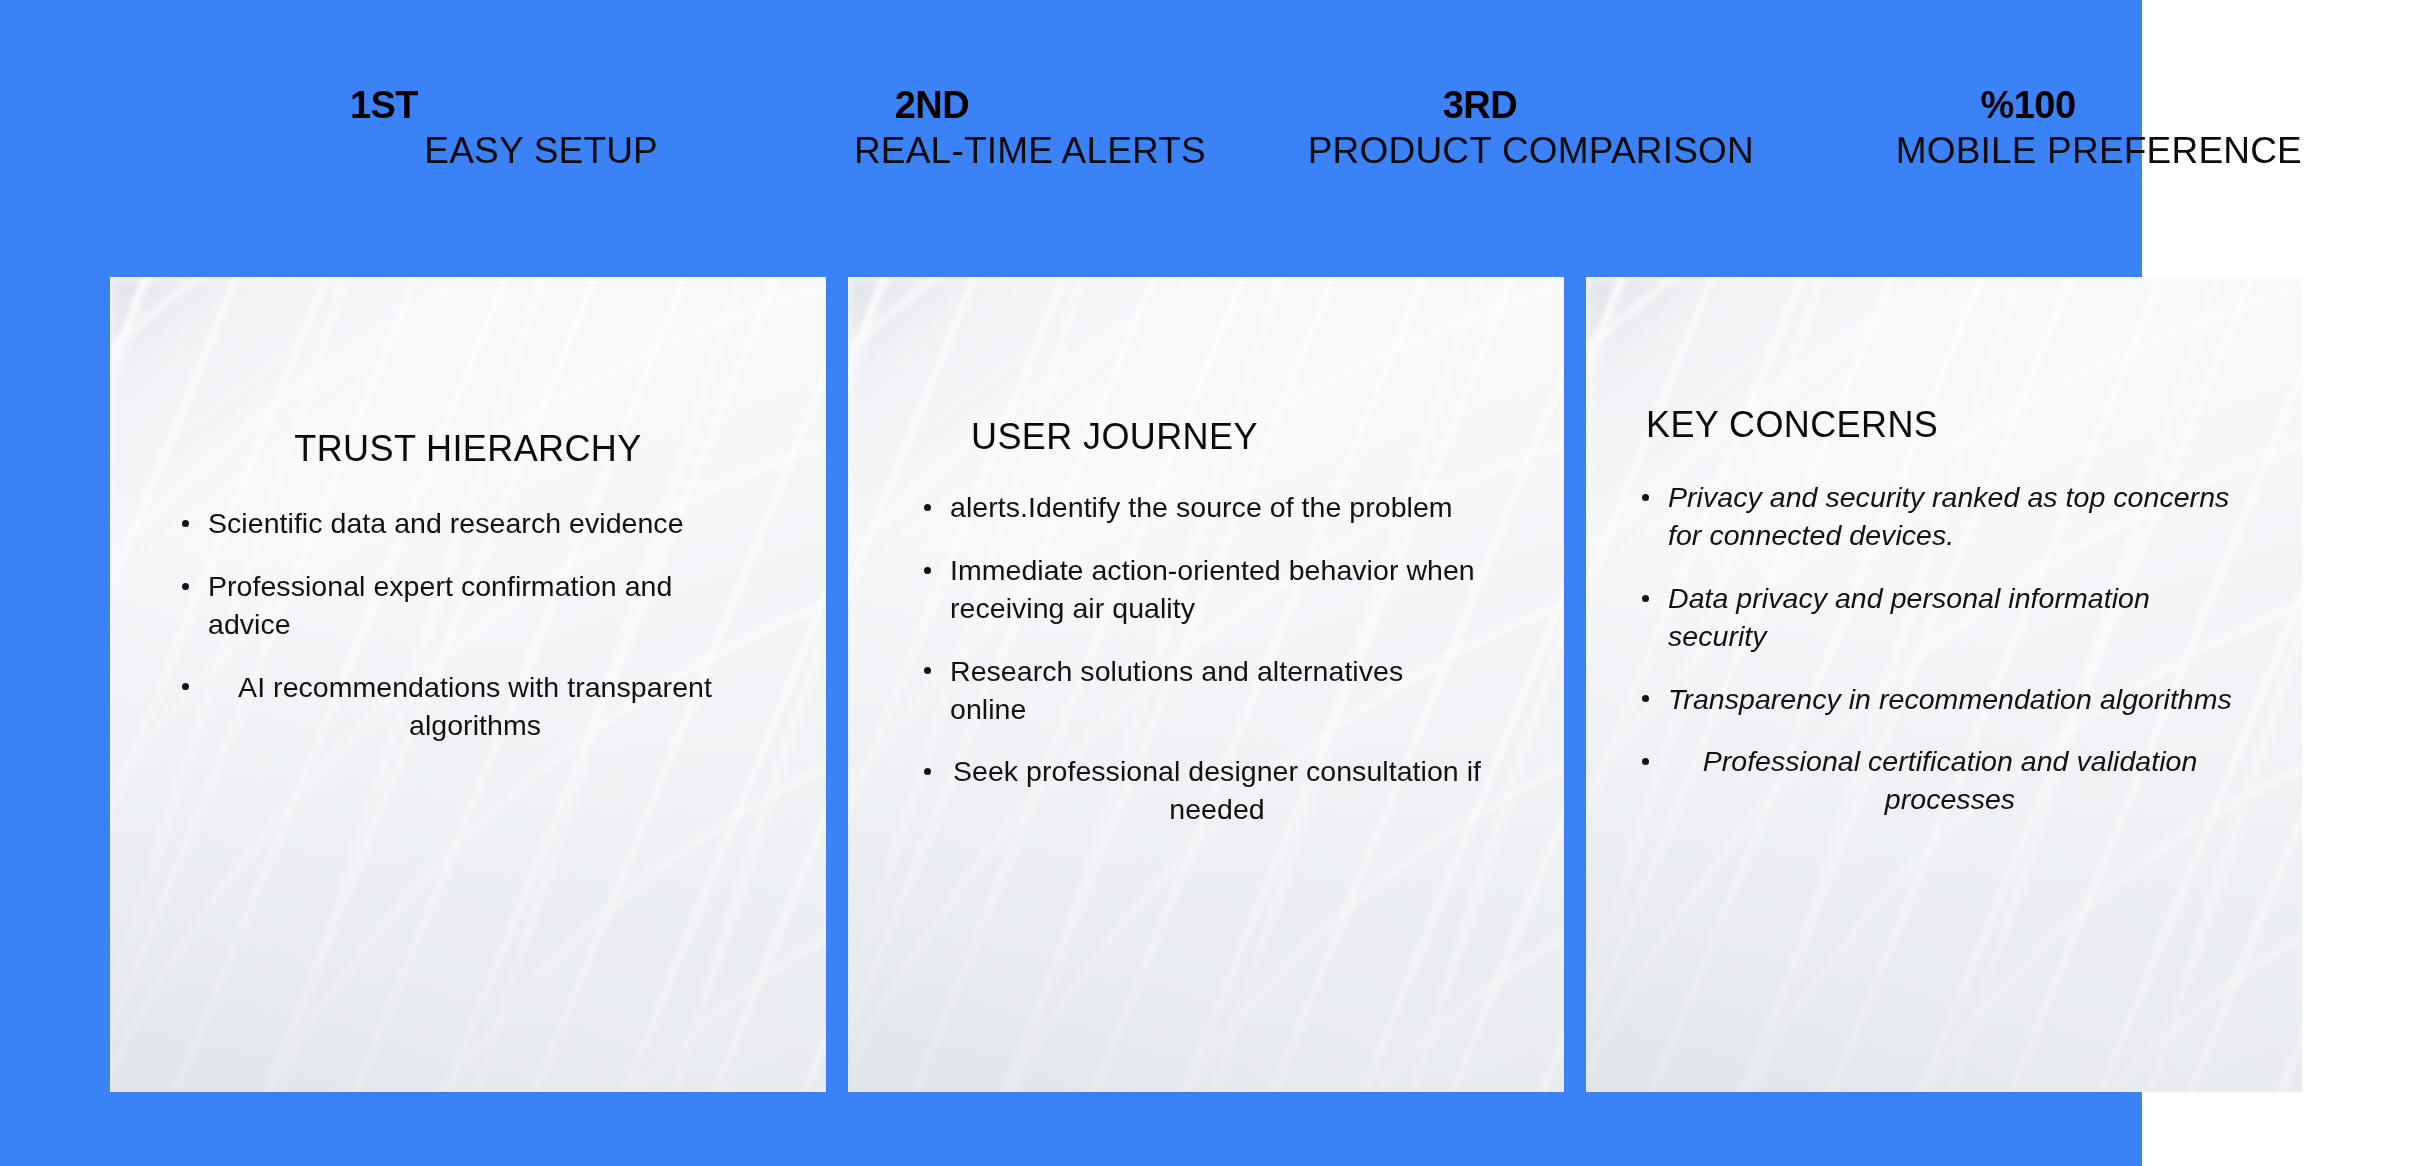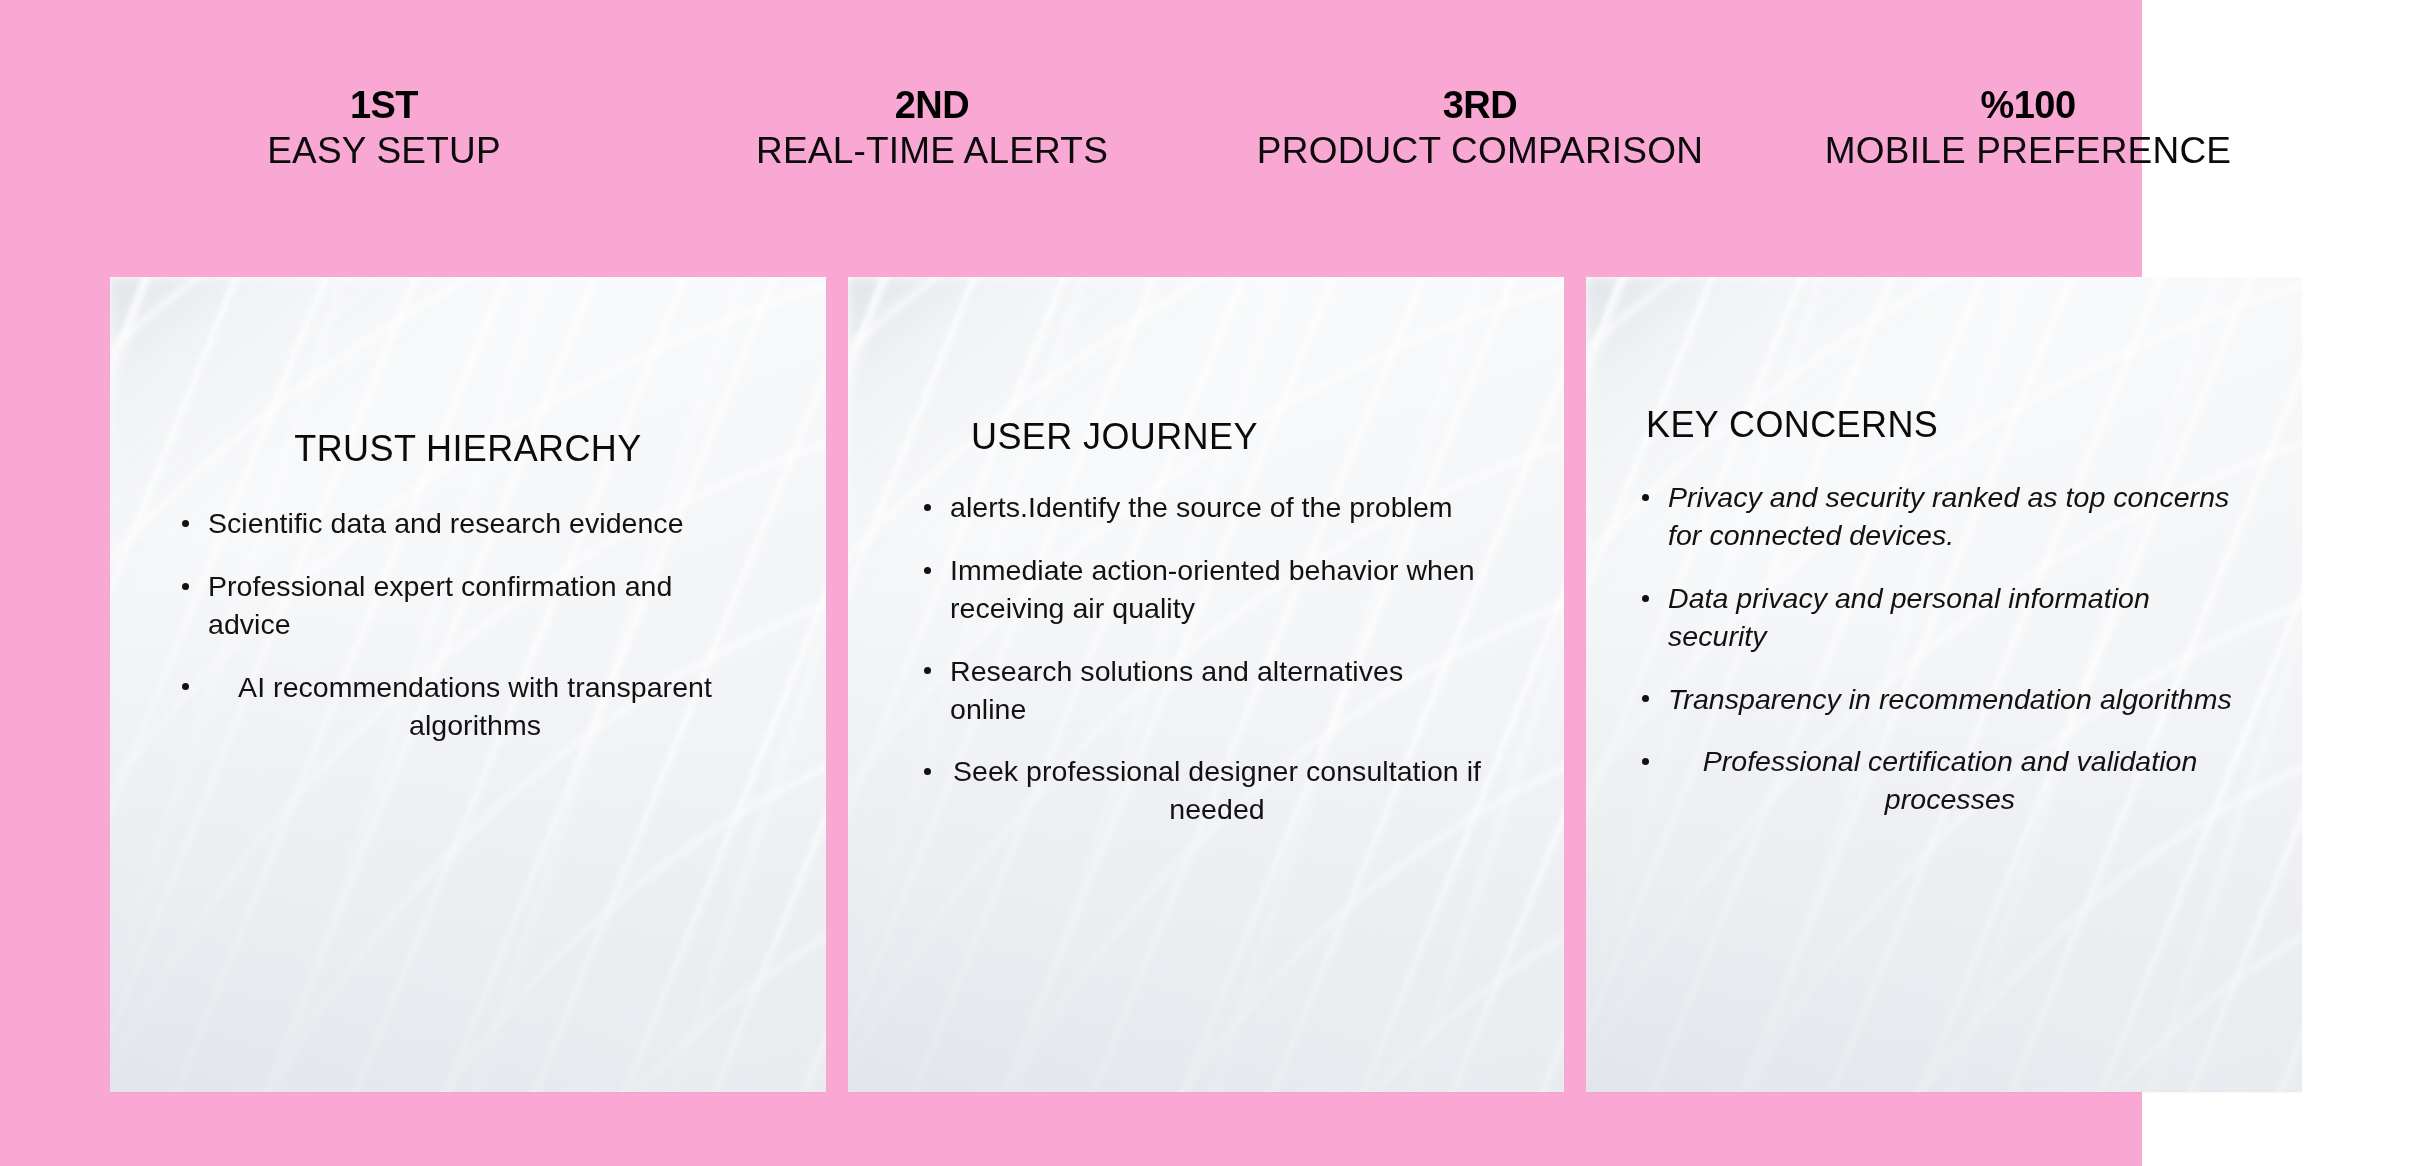--- a/index.html
+++ b/index.html
@@ -14,21 +14,21 @@
     overflow: hidden;
     font-family: "Liberation Sans", sans-serif;
     color: #0a0a0a;
     -webkit-font-smoothing: antialiased;
   }
 
   .slide {
     position: relative;
     width: 2142px;
     height: 1166px;
-    background: #f9a8d4;
+    background: #3b82f6;
   }
 
   
   .stats-row {
     position: absolute;
     top: 86px;
     left: 110px;
     width: 2192px;
     display: flex;
     flex-direction: row;
@@ -46,20 +46,21 @@
     white-space: nowrap;
   }
   .stat-label {
     margin-top: 7px;
     font-size: 37px;
     font-weight: 400;
     letter-spacing: 0.2px;
     line-height: 1.05;
     color: #0b0b0b;
     white-space: nowrap;
+    text-align: right;
   }
 
   
   .cards-row {
     position: absolute;
     top: 277px;
     left: 110px;
     width: 2192px;
     height: 815px;
     display: flex;

